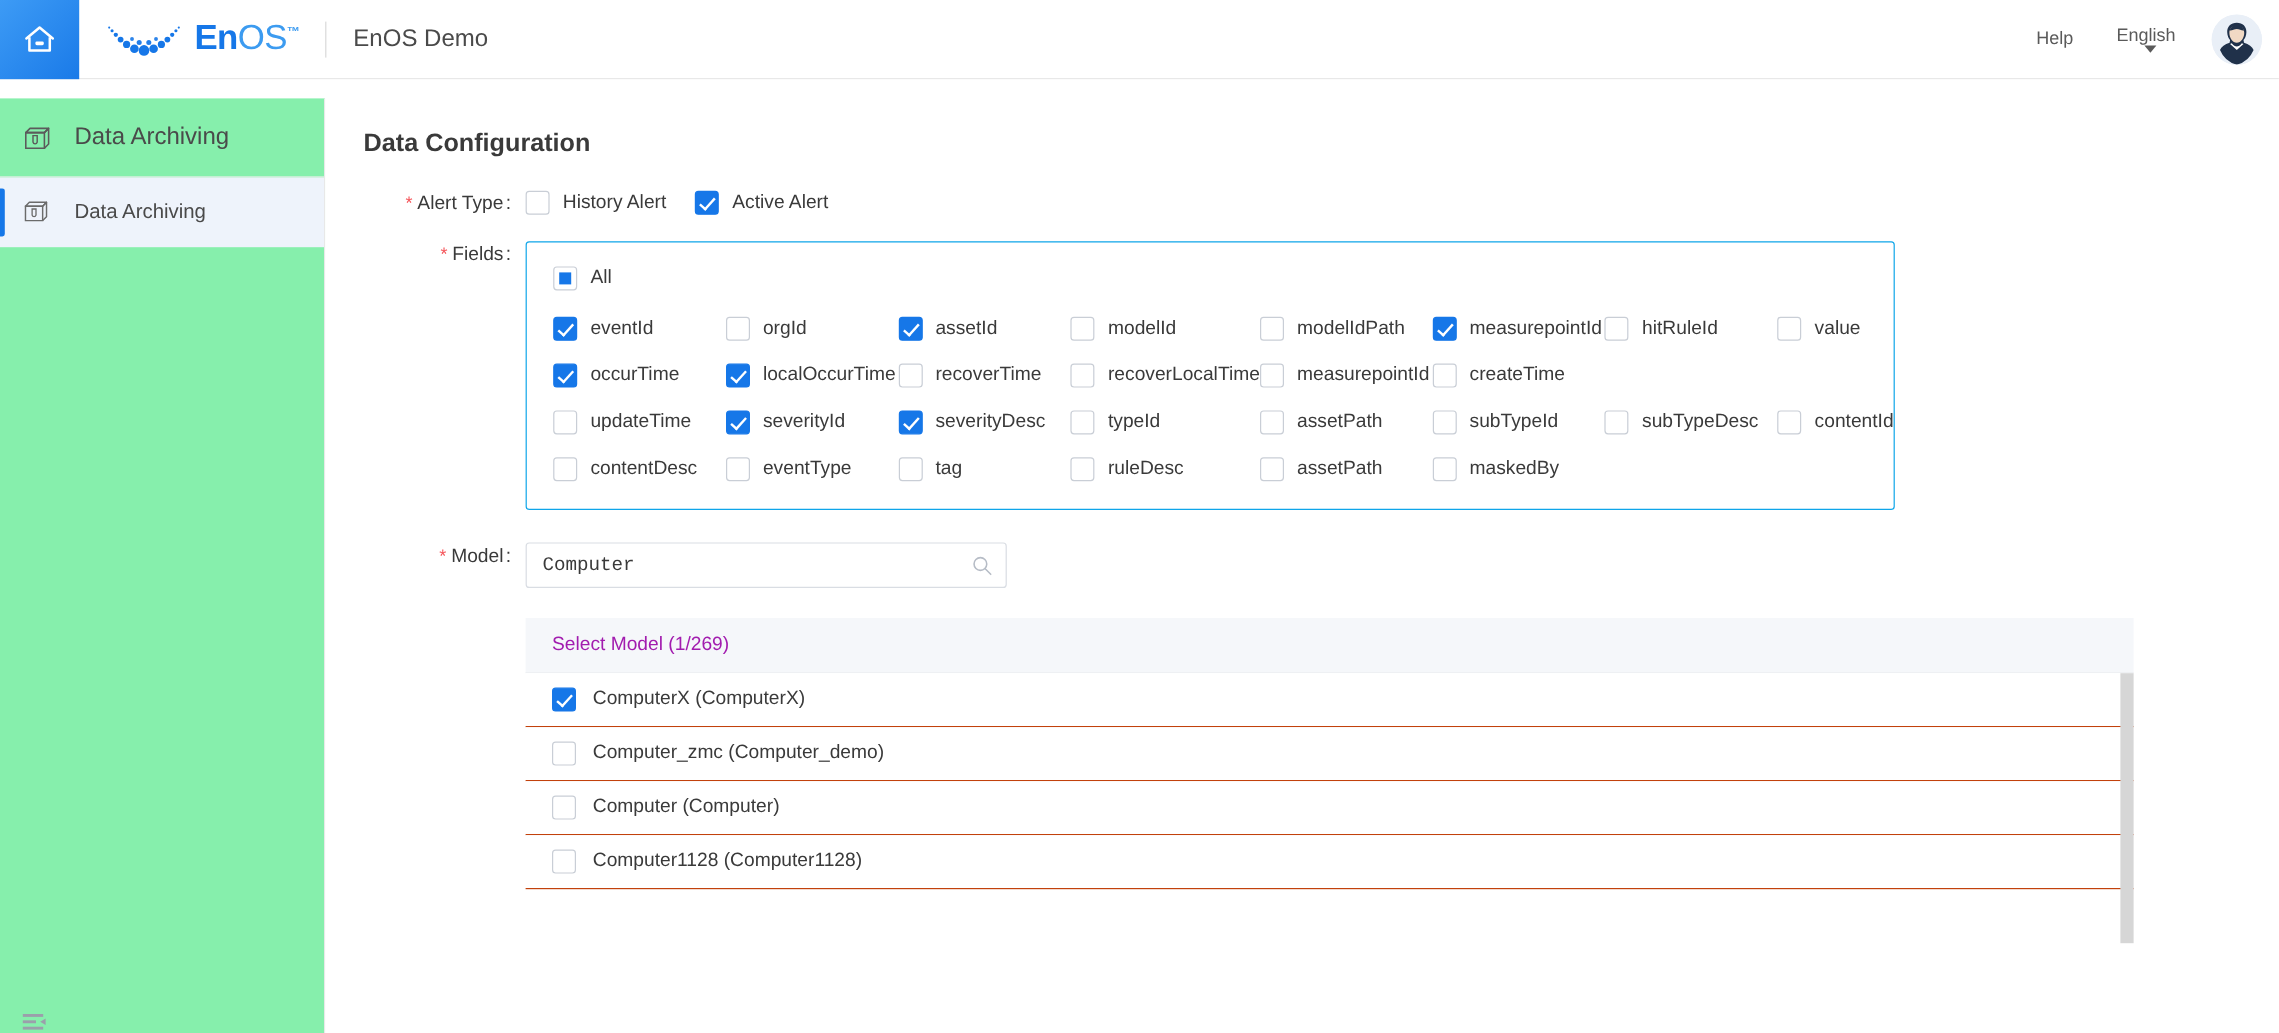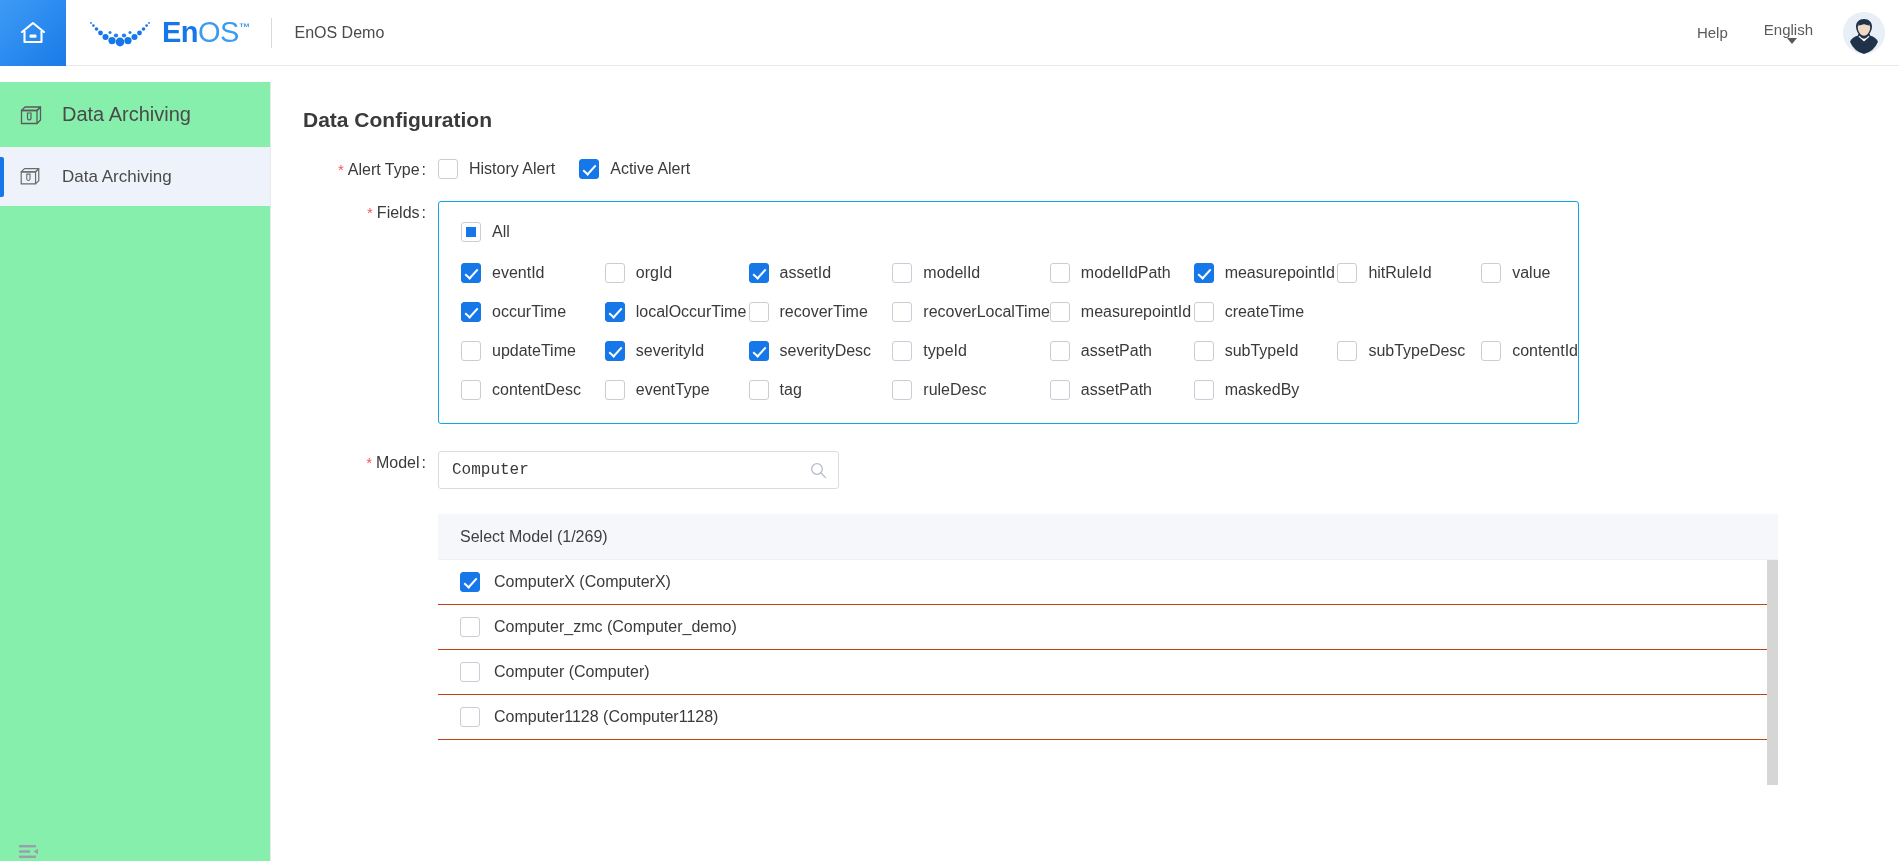--- a/index.html
+++ b/index.html
@@ -39,21 +39,21 @@
     font-size: 29px; font-weight: 700; letter-spacing: -0.5px;
     margin-left: 4px;
   }
   .brand-text .en { color: #1677e8; }
   .brand-text .os { color: #3c9bf0; font-weight: 400; }
   .brand-tm { font-size: 11px; color:#3c9bf0; vertical-align: super; }
   .brand-divider {
     width: 1px; height: 30px; background: #d9d9d9;
     margin: 0 22px;
   }
-  .brand-demo { font-size: 16px; color: #4a4a4a; }
+  .brand-demo { font-size: 20px; color: #4a4a4a; }
 
   .top-right {
     margin-left: auto; display: flex; align-items: center;
     padding-right: 14px; height: 66px;
   }
   .top-link {
     font-size: 15px; color: #5a5a5a; margin-right: 36px; cursor: pointer;
     text-decoration: none;
   }
   .lang { display:flex; align-items:center; font-size: 15px; color:#5a5a5a; margin-right: 30px; cursor:pointer;flex-direction:column;}
@@ -185,21 +185,21 @@
 
   .model-list {
     margin-top: 25px;
     width: 1340px;
     position: relative;
   }
   .model-list-head {
     background: #f5f7fa;
     height: 46px; display: flex; align-items: center;
     padding-left: 22px;
-    font-size: 16px; color: #404040;
+    font-size: 16px; color: #a21caf;
     border-bottom: 1px solid #eef0f3;
   }
   .model-row {
     height: 45px; display: flex; align-items: center;
     padding-left: 22px;
     border-bottom: 1px solid #c2410c;
     background: #fff; cursor: pointer;
   }
   .model-row .txt { font-size: 16px; color: #3a3a3a; margin-left: 14px; }
   .list-scrollbar {

